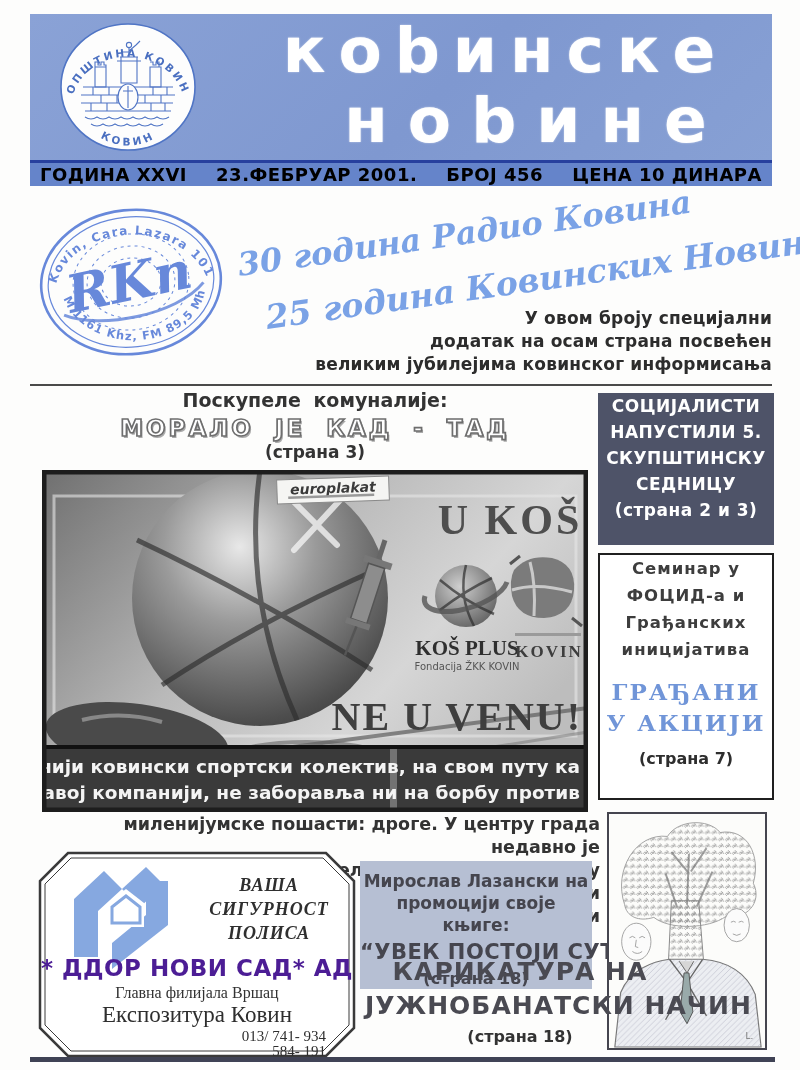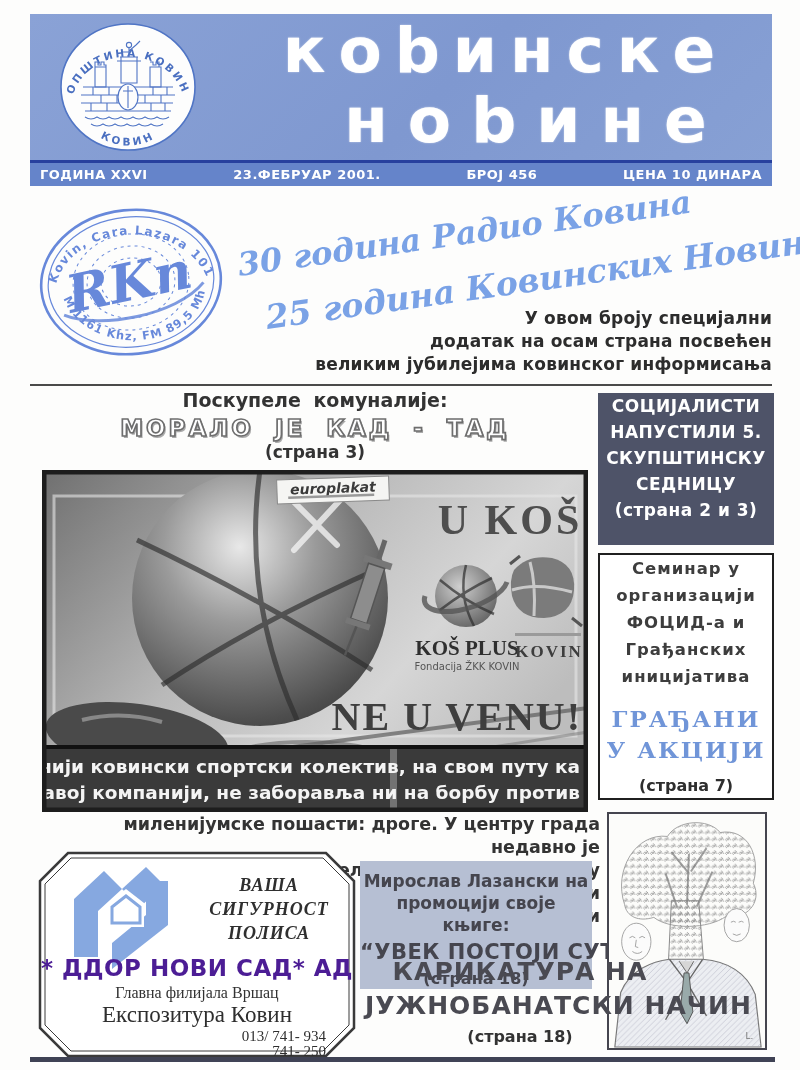--- a/index.html
+++ b/index.html
@@ -10,22 +10,22 @@
   
   .masthead { position:absolute; left:30px; top:14px; width:742px; height:146px;
     background:linear-gradient(135deg,#8aa2d6 0%,#7f98d0 55%,#87a0d4 100%); }
   .emblem { position:absolute; left:27px; top:7px; width:142px; height:132px; }
   .mast-title { position:absolute; left:215px; top:2px; right:6px; text-align:center;
     color:#ffffff; font-weight:700; line-height:70px; font-size:63px; letter-spacing:13px;
     text-shadow:0 0 2px rgba(255,255,255,.6); }
   .mast-title .l2 { letter-spacing:20px; text-indent:60px; }
 
   .info-bar { position:absolute; left:30px; top:160px; width:742px; height:26px;
-    background:#6584ca; border-top:3px solid #27409e; color:#ffffff;
-    font-size:13px; font-weight:700; display:flex; justify-content:space-between;
+    background:#6584ca; border-top:3px solid #27409e; color:#000000;
+    font-size:18px; font-weight:700; display:flex; justify-content:space-between;
     align-items:center; padding:0 10px; letter-spacing:.5px; }
 
   
   .stamp { position:absolute; left:33px; top:204px; width:196px; height:156px; opacity:.92; }
   .script-line { position:absolute; font-family:"DejaVu Serif", serif; font-style:italic;
     font-weight:700; color:#7aa2e6; white-space:nowrap; }
   .script-1 { left:238px; top:246px; font-size:32px; transform:rotate(-8deg); transform-origin:left center; }
   .script-2 { left:266px; top:298px; font-size:33px; transform:rotate(-8deg); transform-origin:left center; }
   .announce { position:absolute; right:28px; top:307px; text-align:right;
     font-size:17px; font-weight:700; color:#2c2c2c; line-height:23px; letter-spacing:.2px; }
@@ -174,21 +174,20 @@
   <div class="soc-box">
     <div>СОЦИЈАЛИСТИ</div>
     <div>НАПУСТИЛИ 5.</div>
     <div>СКУПШТИНСКУ</div>
     <div>СЕДНИЦУ</div>
     <div>(страна 2 и 3)</div>
   </div>
 
   <div class="sem-box">
     <div class="sem-line">Семинар у</div>
-    <div class="sem-line">организацији</div>
     <div class="sem-line">ФОЦИД-а и</div>
     <div class="sem-line">Грађанских</div>
     <div class="sem-line">иницијатива</div>
     <div class="sem-title">
       <div>ГРАЂАНИ</div>
       <div>У АКЦИЈИ</div>
     </div>
     <div class="sem-page">(страна 7)</div>
   </div>
 
@@ -299,21 +298,21 @@
     <div class="tagline">
       <div>ВАША</div>
       <div>СИГУРНОСТ</div>
       <div>ПОЛИСА</div>
     </div>
     <div class="company">* ДДОР НОВИ САД* АД</div>
     <div class="branch">Главна филијала Вршац</div>
     <div class="office">Експозитура Ковин</div>
     <div class="phones">
       <div>013/ 741- 934</div>
-      <div>741- 250</div>
+      <div>584- 191</div>
     </div>
   </div>
 
   <div class="laz-box">
     <div class="l">Мирослав Лазански на</div>
     <div class="l">промоцији своје књиге:</div>
     <div class="t">“УВЕК ПОСТОЈИ СУТРА”</div>
     <div class="p">(страна 18)</div>
   </div>
 

